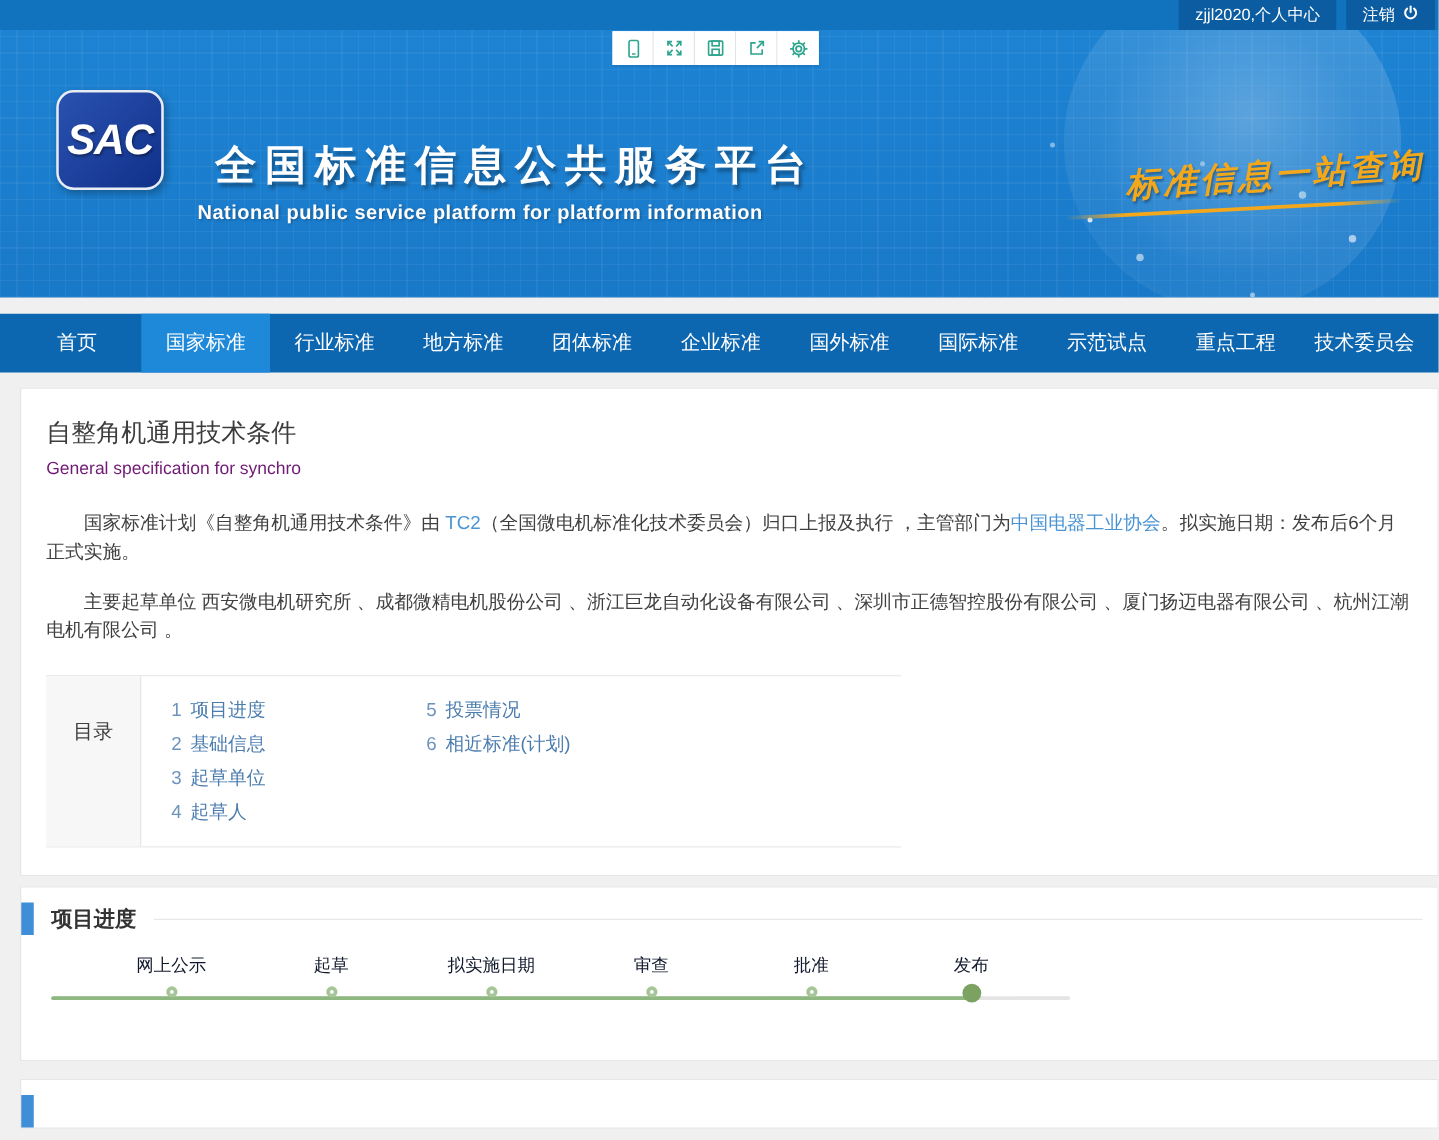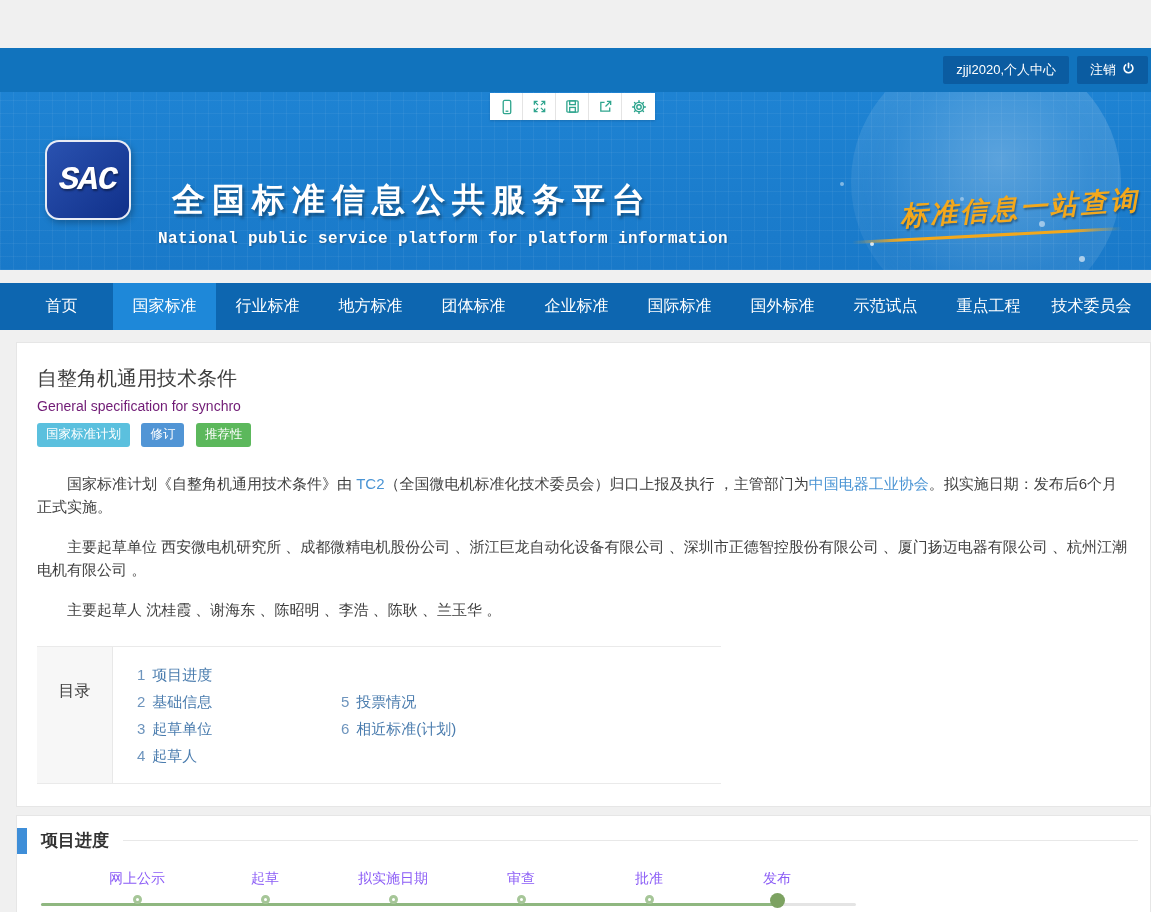--- a/index.html
+++ b/index.html
@@ -1,27 +1,27 @@
 <!DOCTYPE html>
 <html><head>
 <meta charset="utf-8">
 <style>
   * { margin:0; padding:0; box-sizing:border-box; }
   html,body { width:1151px; height:912px; overflow:hidden;
     font-family:"Liberation Sans","DejaVu Sans",sans-serif; background:#f0f0f0; }
 
   
-  .topbar { height:44px; background:#1173bd; display:flex; justify-content:flex-end;
-    align-items:center; padding-right:3px; gap:8px;margin-top:48px; }
+  .topbar { height:24px; background:#1173bd; display:flex; justify-content:flex-end;
+    align-items:center; padding-right:3px; gap:8px; }
   .topbtn { background:#0b5ca1; color:#fff; font-size:13px; padding:5px 13px;
     border:none; border-radius:2px; display:flex; align-items:center; gap:6px; cursor:pointer; }
 
   
-  .banner { height:178px; position:relative; overflow:hidden;
-    background:linear-gradient(180deg,#1e83d3,#1979c9);font-family:Liberation Mono, monospace; }
+  .banner { height:214px; position:relative; overflow:hidden;
+    background:linear-gradient(180deg,#1e83d3,#1979c9); }
   .banner .grid { position:absolute; inset:0;
     background:
       repeating-linear-gradient(0deg, rgba(255,255,255,.05) 0 1px, transparent 1px 13px),
       repeating-linear-gradient(90deg, rgba(255,255,255,.05) 0 1px, transparent 1px 13px); }
   .globe { position:absolute; right:30px; top:-45px; width:270px; height:270px;
     border-radius:50%;
     background:radial-gradient(circle at 55% 42%, rgba(255,255,255,.28), rgba(255,255,255,.08) 55%, rgba(255,255,255,0) 72%);
     box-shadow: inset 0 0 40px rgba(255,255,255,.12); }
   .sparkles { position:absolute; left:870px; top:150px; width:4px; height:4px; border-radius:50%;
     background:rgba(255,255,255,.8);
@@ -69,42 +69,42 @@
     border-radius:3px; margin-right:7px; }
 
   .paras { margin-top:26px; font-size:15px; color:#404040; }
   .paras p { text-indent:2em; line-height:1.5; margin-bottom:18px; }
   .paras a { color:#4a94d4; text-decoration:none; cursor:pointer; }
 
   .toc { margin-top:24px; width:684px; border-top:1px solid #eaeaea;
     border-bottom:1px solid #eaeaea; display:flex; }
   .toc-label { width:76px; background:#f7f7f7; border-right:1px solid #e8e8e8;
     display:flex; justify-content:center; padding-top:34px; font-size:16px; color:#404040; }
-  .toc-cols { display:flex; padding:14px 0 14px 24px;align-items:center; }
+  .toc-cols { display:flex; padding:14px 0 14px 24px; }
   .toc-cols ul { list-style:none; }
   .toc-cols ul:first-child { width:204px; }
   .toc-cols li { line-height:27px; font-size:15px; }
   .toc-num { color:#6d94bd; margin-right:7px; }
   .toc-link { color:#4a7cae; text-decoration:none; cursor:pointer; }
 
   
   .section { background:#fff; border:1px solid #e6e6e6; margin-top:8px; padding:12px 0 26px 0; }
   .section.last { margin-top:14px; padding-bottom:0; }
   .sec-header { display:flex; align-items:center; }
   .accent { width:10px; height:26px; background:#3e8ed8; }
   .sec-title { margin-left:14px; font-size:17px; font-weight:bold; color:#333; }
   .sec-line { flex:1; height:1px; background:#e8e8e8; margin:0 12px 0 14px; }
 
   
   .timeline { position:relative; margin:16px 0 0 24px; width:815px; height:58px; }
   .tl-base { position:absolute; left:0; top:33px; width:815px; height:3px;
     background:#e4e4e4; border-radius:2px; }
   .tl-done { position:absolute; left:0; top:33px; width:742px; height:3px; border-radius:2px; }
   .stage { position:absolute; top:0; width:96px; transform:translateX(-50%); text-align:center; }
-  .stage .lbl { font-size:14px; color:#8b5cf6; margin-bottom:7px; }
+  .stage .lbl { font-size:14px; color:#0f172a; margin-bottom:7px; }
   .stage .dot { width:9px; height:9px; margin:0 auto; border-radius:50%;
     background:#fff; border:3px solid #a6c698; }
   .stage.done .dot { border-color:transparent; width:15px; height:15px; border-width:0; margin-top:-2px; }
 </style>
 </head>
 <body>
 
 <div class="topbar">
   <button class="topbtn">
     <span>zjjl2020,个人中心</span>
@@ -172,42 +172,36 @@
   <div class="slogan-line"></div>
 </div>
 
 <div class="nav">
   <a>首页</a>
   <a class="active">国家标准</a>
   <a>行业标准</a>
   <a>地方标准</a>
   <a>团体标准</a>
   <a>企业标准</a>
+  <a>国外标准</a>
   <a>国际标准</a>
-  <a>国外标准</a>
   <a>示范试点</a>
   <a>重点工程</a>
   <a>技术委员会</a>
 </div>
 
 <div class="content">
 
   <div class="card card-intro">
     <h1 class="std-title">自整角机通用技术条件</h1>
     <div class="std-title-en">General specification for synchro</div>
-    <div>
-      <span class="tag" style="background-color: rgb(91, 192, 222);">国家标准计划</span>
-      <span class="tag" style="background-color: rgb(81, 149, 213);">修订</span>
-      <span class="tag" style="background-color: rgb(92, 184, 92);">推荐性</span>
-    </div>
 
     <div class="paras">
       <p><span>国家标准计划《自整角机通用技术条件》由 </span><a>TC2</a><span>（全国微电机标准化技术委员会）归口上报及执行 ，主管部门为</span><a>中国电器工业协会</a><span>。拟实施日期：发布后6个月正式实施。</span></p>
       <p>主要起草单位 西安微电机研究所 、成都微精电机股份公司 、浙江巨龙自动化设备有限公司 、深圳市正德智控股份有限公司 、厦门扬迈电器有限公司 、杭州江潮电机有限公司 。</p>
-      <p>主要起草人 沈桂霞 、谢海东 、陈昭明 、李浩 、陈耿 、兰玉华 。</p>
     </div>
 
     <div class="toc">
       <div class="toc-label">目录</div>
       <div class="toc-cols">
         <ul>
           <li><span class="toc-num">1</span><a class="toc-link">项目进度</a></li>
           <li><span class="toc-num">2</span><a class="toc-link">基础信息</a></li>
           <li><span class="toc-num">3</span><a class="toc-link">起草单位</a></li>
           <li><span class="toc-num">4</span><a class="toc-link">起草人</a></li>

